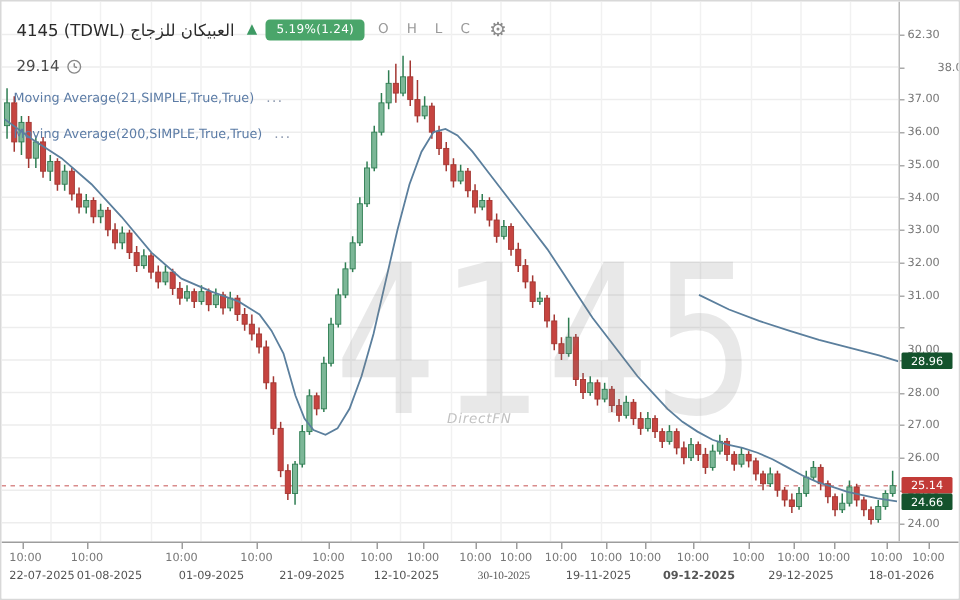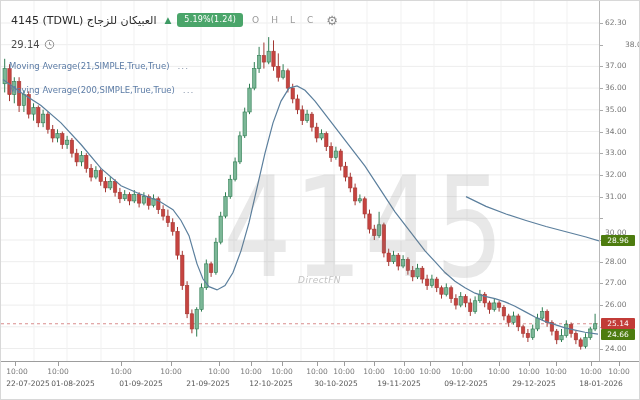--- a/index.html
+++ b/index.html
@@ -47,21 +47,21 @@
     border-left:1px solid #b9b9b9;background:#fff;
   }
   .y-label{
     position:absolute;left:5px;font-size:7.5px;color:#777;line-height:10px;
   }
   .y-tick{position:absolute;left:0;width:3px;height:1px;background:#aaa;}
   .y-badge{
     position:absolute;left:1px;width:34px;text-align:center;color:#fff;
     font-size:7.5px;line-height:11px;height:11px;border-radius:1px;
   }
-  .y-badge.blue{background:#4d7c0f;}
+  .y-badge.blue{background:#14532d;}
   .y-badge.red{background:#c23b37;}
   
   #x-axis{
     position:absolute;left:0;top:360px;width:640px;height:40px;
     border-top:1px solid #9d9d9d;background:#fff;
   }
   .x-tick{position:absolute;top:0;width:1px;height:4px;background:#9d9d9d;}
   .x-time{
     position:absolute;top:5px;width:30px;margin-left:-15px;text-align:center;
     font-size:7.5px;color:#777;
@@ -472,20 +472,20 @@
       <div class="x-time" style="left: 555px;">10:00</div>
       <div class="x-tick" style="left: 590px;"></div>
       <div class="x-time" style="left: 590px;">10:00</div>
       <div class="x-tick" style="left: 618px;"></div>
       <div class="x-time" style="left: 618px;">10:00</div>
       <div class="x-date" style="left: 27px;">22-07-2025</div>
       <div class="x-date" style="left: 72px;">01-08-2025</div>
       <div class="x-date" style="left: 140px;">01-09-2025</div>
       <div class="x-date" style="left: 207px;">21-09-2025</div>
       <div class="x-date" style="left: 270px;">12-10-2025</div>
-      <div class="x-date" style="left: 335px;">30-10-2025</div>
+      <div class="x-date" style="left: 335px; font-family: Liberation Serif, serif;">30-10-2025</div>
       <div class="x-date" style="left: 398px;">19-11-2025</div>
-      <div class="x-date" style="left: 465px;">09-12-2025</div>
+      <div class="x-date" style="left: 465px; font-weight: bold;">09-12-2025</div>
       <div class="x-date" style="left: 533px;">29-12-2025</div>
       <div class="x-date" style="left: 600px;">18-01-2026</div>
     </div>
 
 </div>
 
 </body></html>

